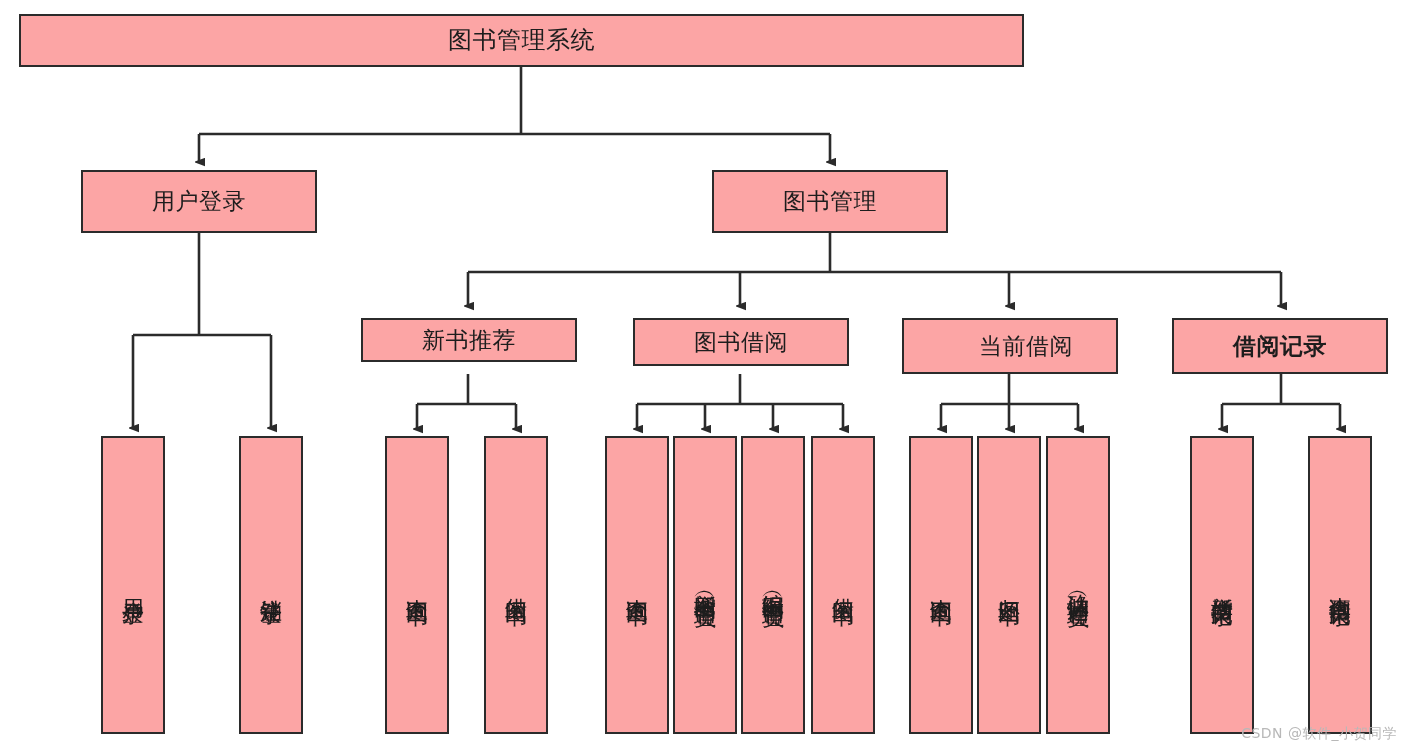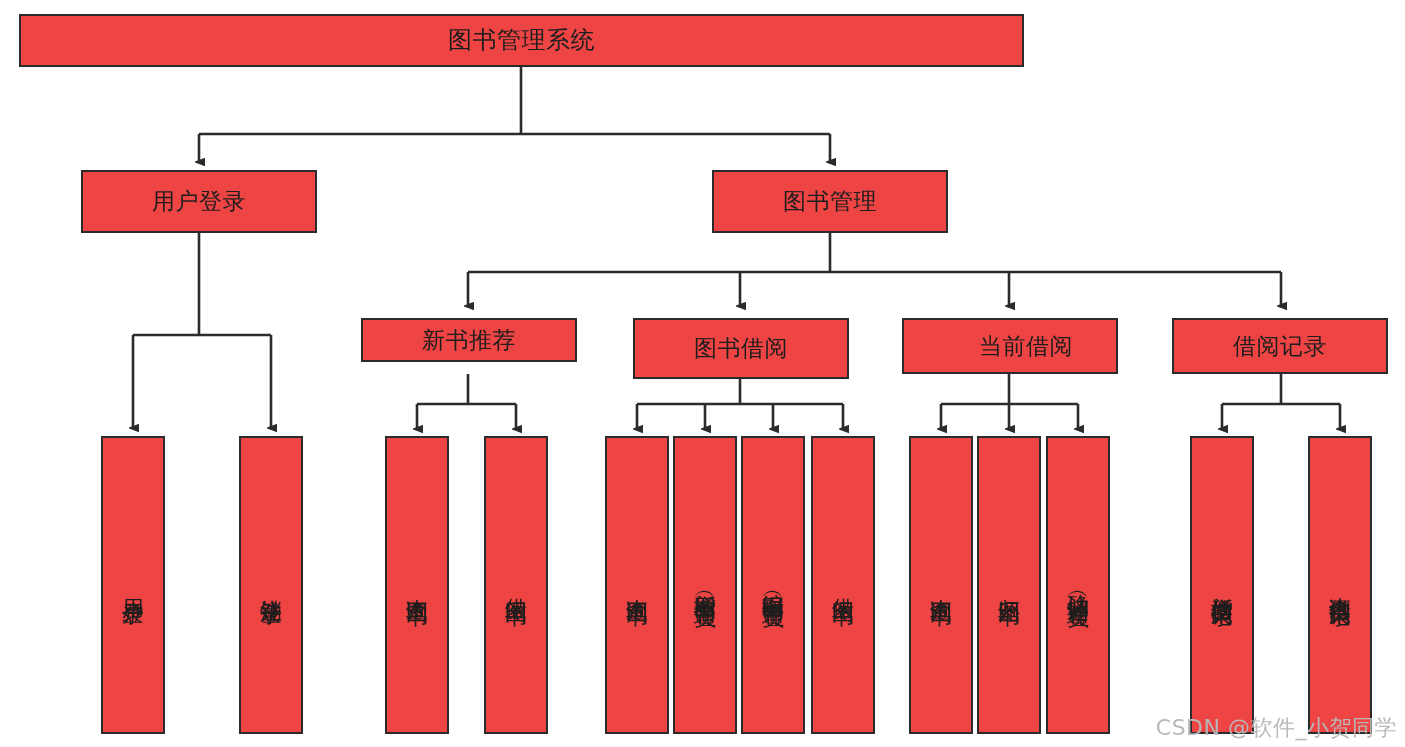--- a/index.html
+++ b/index.html
@@ -21,21 +21,21 @@
     position: absolute;
     left: 0;
     top: 0;
     width: 1405px;
     height: 747px;
   }
   .node {
     position: absolute;
     box-sizing: border-box;
     border: 2.5px solid #2b2b2b;
-    background: #ef4444;
+    background: #fca5a5;
     display: flex;
     align-items: center;
     justify-content: center;
     overflow: hidden;
   }
   .node .label {
     color: #1d1d1d;
     font-size: 23px;
     line-height: 1.22;
     letter-spacing: 0.5px;
@@ -50,21 +50,21 @@
     line-height: 1.1;
   }
   .node.root .label {
     font-size: 24px;
   }
   .watermark {
     position: absolute;
     right: 8px;
     bottom: 4px;
     color: #b8b8b8;
-    font-size: 22px;
+    font-size: 14px;
     letter-spacing: 0.5px;
     white-space: nowrap;
     user-select: none;
   }
 </style>
 </head>
 <body>
 
 <div id="canvas">
 
@@ -128,27 +128,27 @@
   <div class="node" style="left:81px; top:170px; width:236px; height:63px;">
     <span class="label">用户登录</span>
   </div>
   <div class="node" style="left:712px; top:170px; width:236px; height:63px;">
     <span class="label">图书管理</span>
   </div>
 
   <div class="node" style="left:361px; top:318px; width:216px; height:44px;">
     <span class="label">新书推荐</span>
   </div>
-  <div class="node" style="left:633px; top:318px; width:216px; height:61px;">
+  <div class="node" style="left:633px; top:318px; width:216px; height:48px;">
     <span class="label">图书借阅</span>
   </div>
   <div class="node" style="left:902px; top:318px; width:216px; height:56px;padding-left:32px;">
     <span class="label">当前借阅</span>
   </div>
-  <div class="node" style="left:1172px; top:318px; width:216px; height:56px;">
+  <div class="node" style="left:1172px; top:318px; width:216px; height:56px;font-weight:bold;">
     <span class="label">借阅记录</span>
   </div>
 
   <div class="node vertical" style="left:101px; top:436px; width:64px; height:298px;">
     <span class="label">用户登录</span>
   </div>
   <div class="node vertical" style="left:239px; top:436px; width:64px; height:298px;">
     <span class="label">注销登录</span>
   </div>
 

